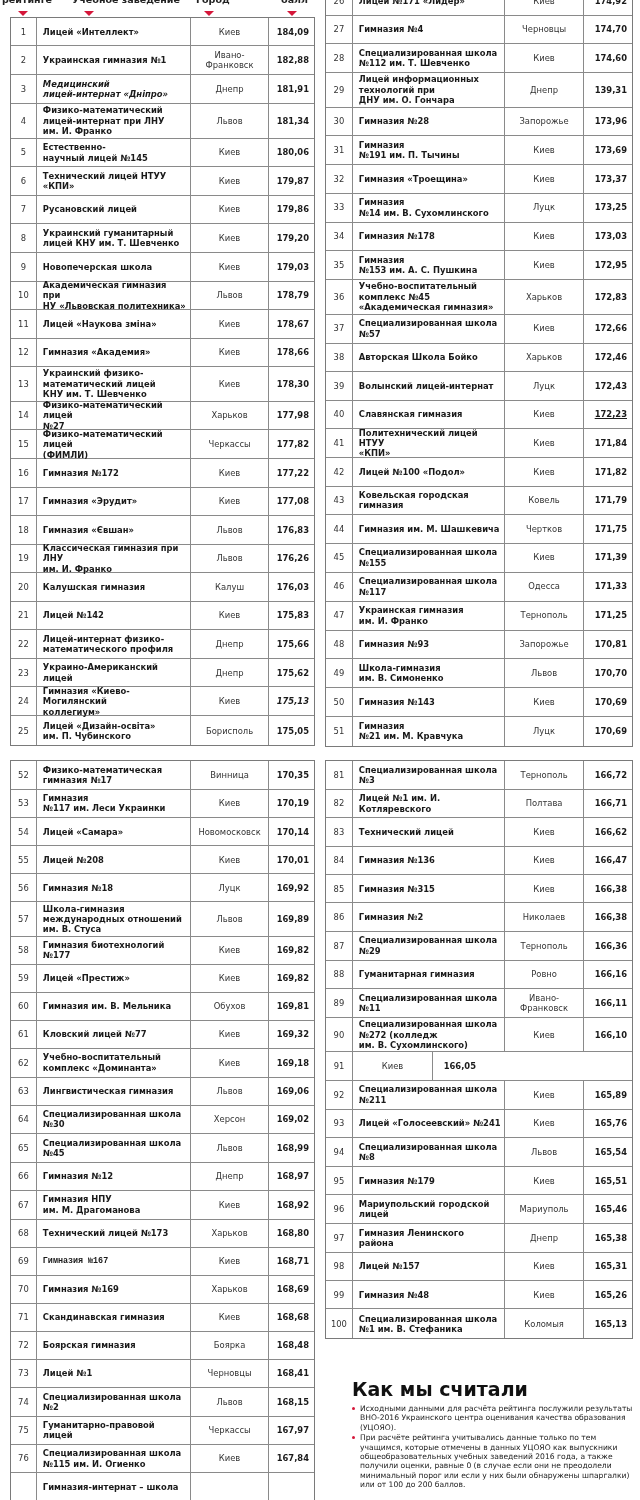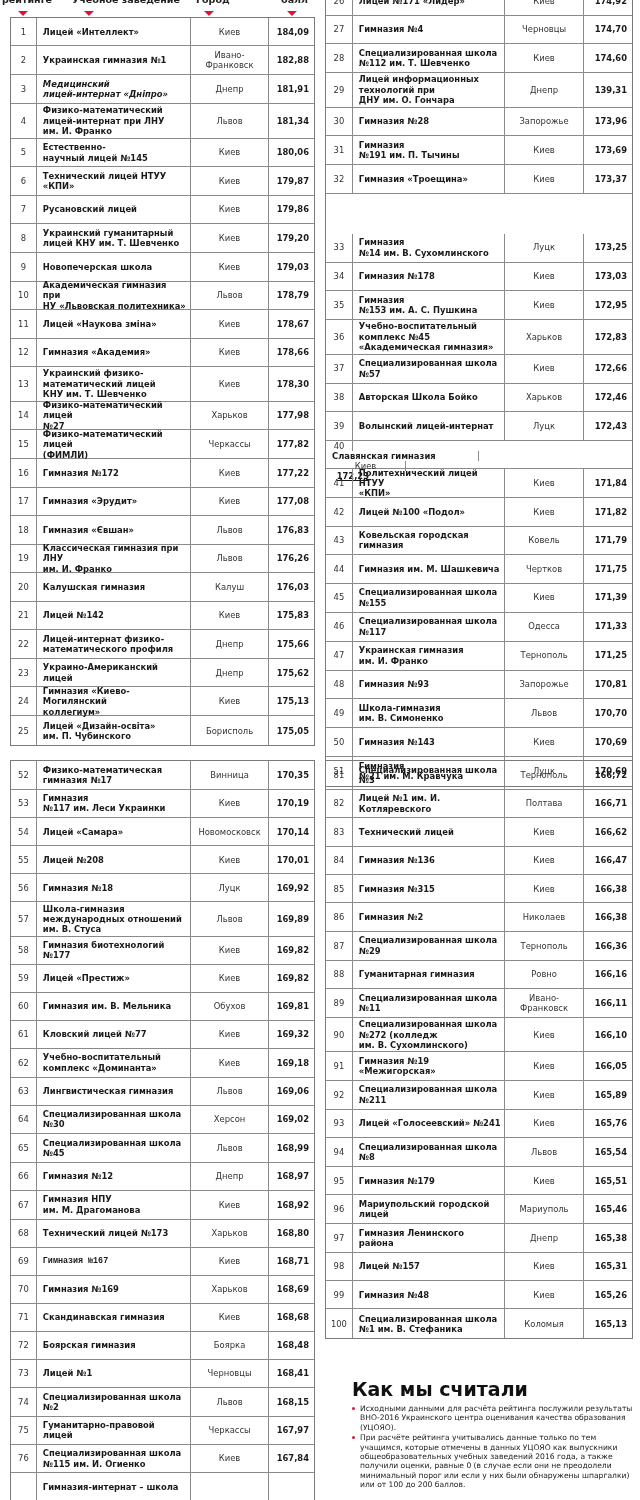--- a/index.html
+++ b/index.html
@@ -185,21 +185,21 @@
       <div class="c c-rank" style="width: 26px;">23</div>
       <div class="c c-name" style="width: 155px;">Украино-Американский лицей</div>
       <div class="c c-city" style="width: 79px;">Днепр</div>
       <div class="c c-score" style="width: 45px;">175,62</div>
     </div>
     <div class="row" style="height: 28.9px;">
       <div class="c c-rank" style="width: 26px;">24</div>
       <div class="c c-name" style="width: 155px;">Гимназия «Киево-Могилянский
 коллегиум»</div>
       <div class="c c-city" style="width: 79px;">Киев</div>
-      <div class="c c-score" style="width: 45px;">175,13</div>
+      <div class="c c-score" style="width: 45px; font-style: italic;">175,13</div>
     </div>
     <div class="row" style="height: 28.9px;">
       <div class="c c-rank" style="width: 26px;">25</div>
       <div class="c c-name" style="width: 155px;">Лицей «Дизайн-освіта»
 им. П. Чубинского</div>
       <div class="c c-city" style="width: 79px;">Борисполь</div>
       <div class="c c-score" style="width: 45px;">175,05</div>
     </div>
   </div>
 <div class="tbl" id="t-right-top" style="left:325px; top:-14px; width:308px;">
@@ -242,21 +242,21 @@
 №191 им. П. Тычины</div>
       <div class="c c-city" style="width: 80px;">Киев</div>
       <div class="c c-score" style="width: 48px;">173,69</div>
     </div>
     <div class="row" style="height: 28.5px;">
       <div class="c c-rank" style="width: 27px;">32</div>
       <div class="c c-name" style="width: 153px;">Гимназия «Троещина»</div>
       <div class="c c-city" style="width: 80px;">Киев</div>
       <div class="c c-score" style="width: 48px;">173,37</div>
     </div>
-    <div class="row" style="height: 29px; margin-top: 40px;">
+    <div class="row" style="height: 29px;">
       <div class="c c-rank" style="width: 27px;">33</div>
       <div class="c c-name" style="width: 153px;">Гимназия
 №14 им. В. Сухомлинского</div>
       <div class="c c-city" style="width: 80px;">Луцк</div>
       <div class="c c-score" style="width: 48px;">173,25</div>
     </div>
     <div class="row" style="height: 28.5px;">
       <div class="c c-rank" style="width: 27px;">34</div>
       <div class="c c-name" style="width: 153px;">Гимназия №178</div>
       <div class="c c-city" style="width: 80px;">Киев</div>
@@ -289,21 +289,21 @@
       <div class="c c-name" style="width: 153px;">Авторская Школа Бойко</div>
       <div class="c c-city" style="width: 80px;">Харьков</div>
       <div class="c c-score" style="width: 48px;">172,46</div>
     </div>
     <div class="row" style="height: 28.5px;">
       <div class="c c-rank" style="width: 27px;">39</div>
       <div class="c c-name" style="width: 153px;">Волынский лицей-интернат</div>
       <div class="c c-city" style="width: 80px;">Луцк</div>
       <div class="c c-score" style="width: 48px;">172,43</div>
     </div>
-    <div class="row" style="height: 28.5px; flex-direction: column;">
+    <div class="row" style="height: 28.5px;">
       <div class="c c-rank" style="width: 27px;">40</div>
       <div class="c c-name" style="width: 153px;">Славянская гимназия</div>
       <div class="c c-city" style="width: 80px;">Киев</div>
       <div class="c c-score" style="width: 48px; text-decoration: underline;">172,23</div>
     </div>
     <div class="row" style="height: 29px;">
       <div class="c c-rank" style="width: 27px;">41</div>
       <div class="c c-name" style="width: 153px;">Политехнический лицей НТУУ
 «КПИ»</div>
       <div class="c c-city" style="width: 80px;">Киев</div>
@@ -605,21 +605,20 @@
     <div class="row" style="height: 34.4px;">
       <div class="c c-rank" style="width: 27px;">90</div>
       <div class="c c-name" style="width: 153px;">Специализированная школа
 №272 (колледж
 им. В. Сухомлинского)</div>
       <div class="c c-city" style="width: 80px;">Киев</div>
       <div class="c c-score" style="width: 48px;">166,10</div>
     </div>
     <div class="row" style="height: 28.4px;">
       <div class="c c-rank" style="width: 27px;">91</div>
-      <div class="c c-name" style="width: 153px;">Гимназия №19 «Межигорская»</div>
       <div class="c c-city" style="width: 80px;">Киев</div>
       <div class="c c-score" style="width: 48px;">166,05</div>
     </div>
     <div class="row" style="height: 28.9px;">
       <div class="c c-rank" style="width: 27px;">92</div>
       <div class="c c-name" style="width: 153px;">Специализированная школа
 №211</div>
       <div class="c c-city" style="width: 80px;">Киев</div>
       <div class="c c-score" style="width: 48px;">165,89</div>
     </div>

